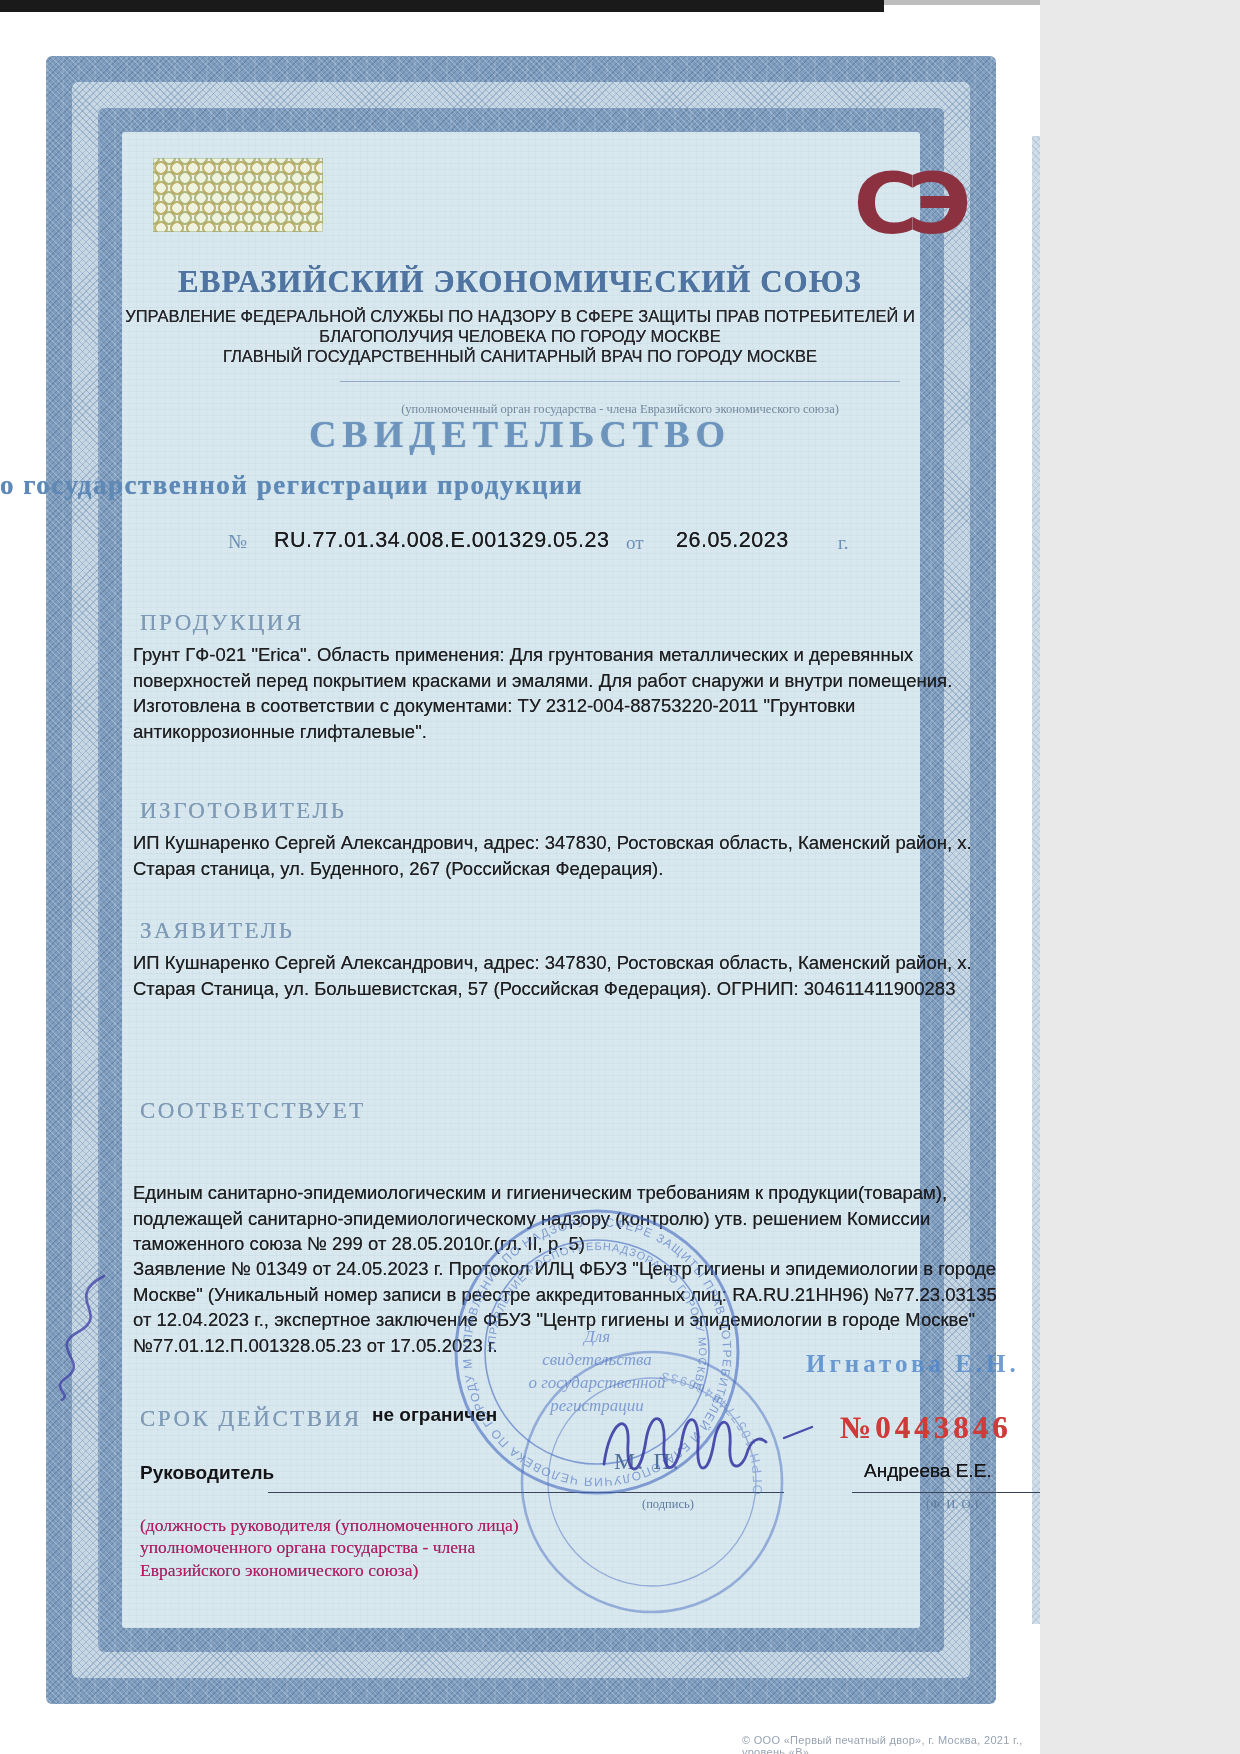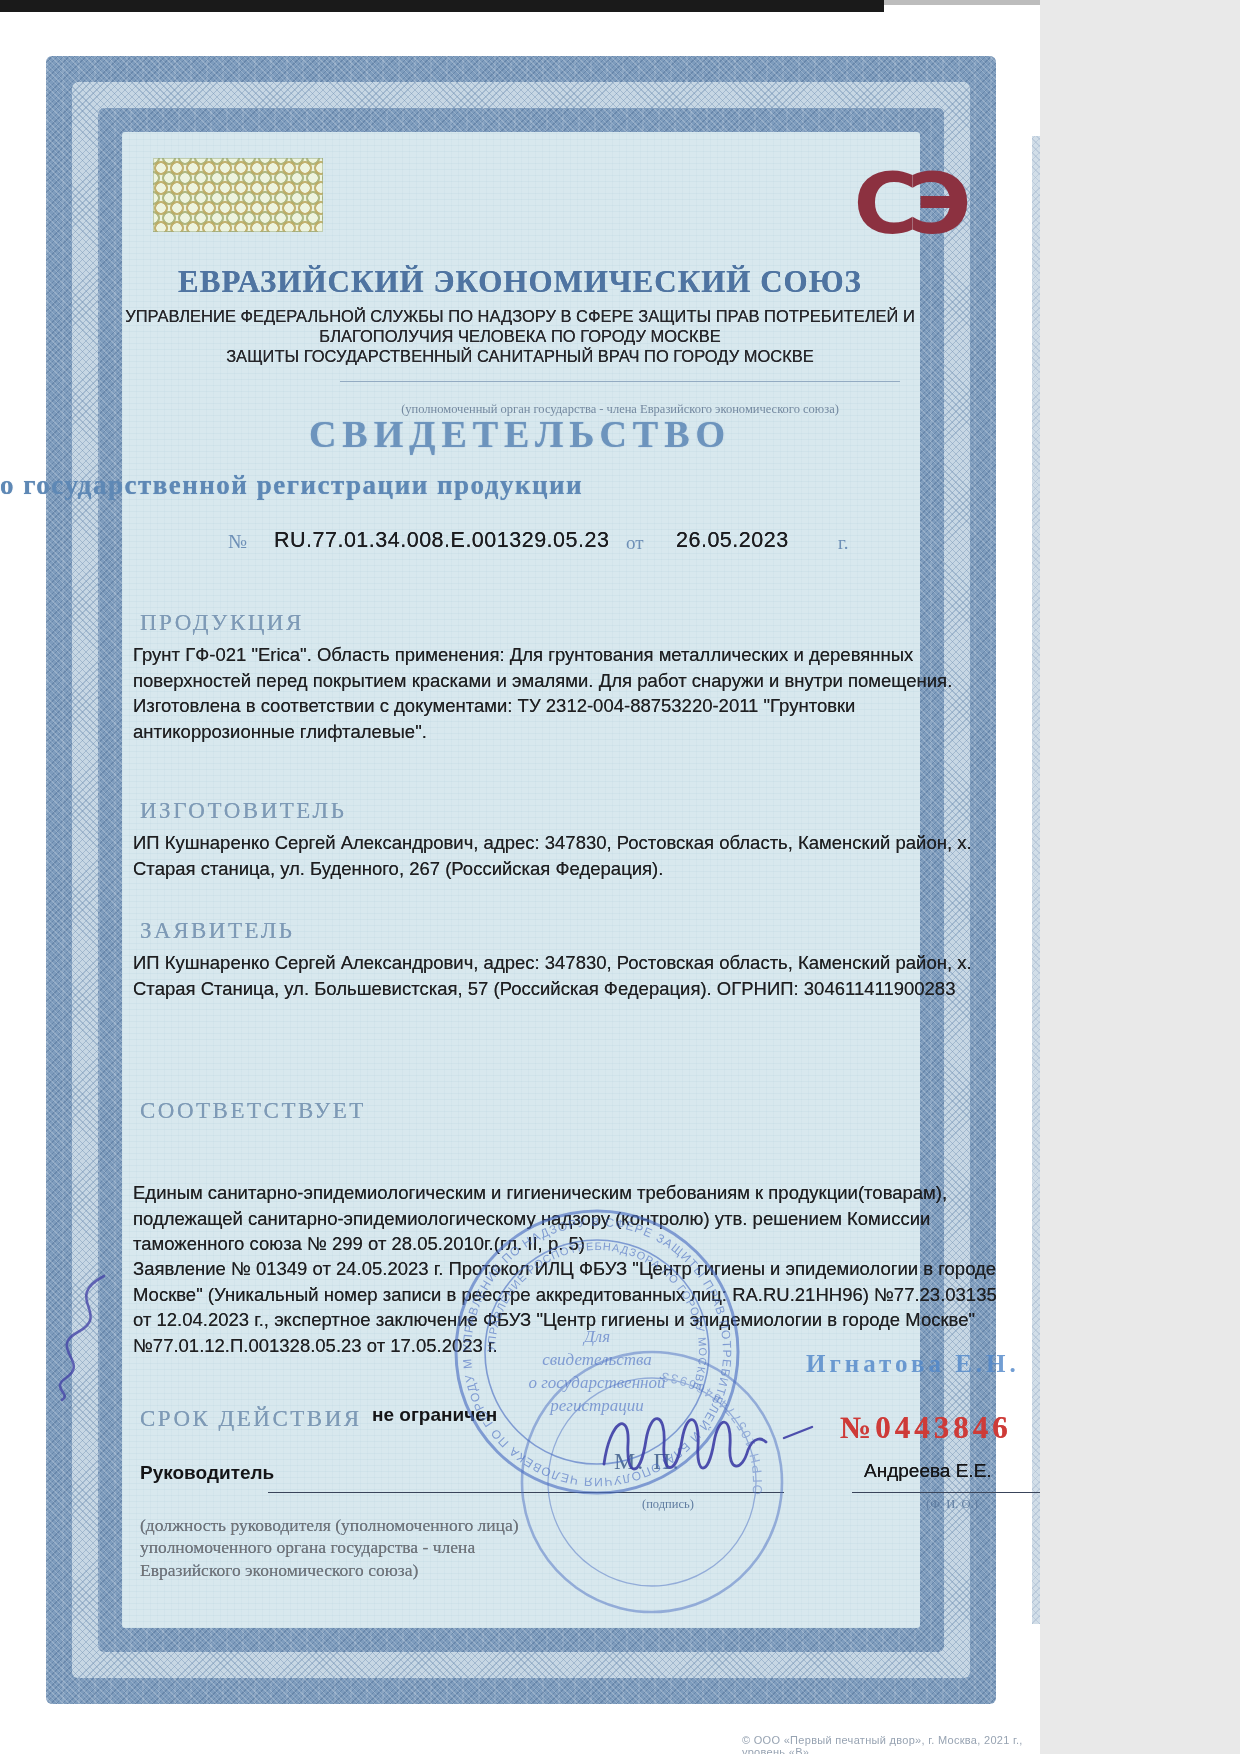--- a/index.html
+++ b/index.html
@@ -90,21 +90,21 @@
   .sig-line{position:absolute;border-top:1.7px solid #39445a;}
   #line-left{left:268px;top:1492px;width:516px;}
   #line-right{left:852px;top:1492px;width:230px;}
   .mp-mark{position:absolute;left:614px;top:1448px;font-family:"Liberation Serif",serif;
     font-size:24px;color:rgba(47,79,130,.78);letter-spacing:2px;}
   .cap{position:absolute;font-family:"Liberation Serif",serif;font-size:12.5px;color:#5f7ca0;}
   #cap-sign{left:642px;top:1497px;}
   #cap-name{left:926px;top:1497px;}
   .head-name{position:absolute;left:864px;top:1460px;font-size:19px;color:#161618;text-shadow:0 0 .3px #161618;}
   .position-note{position:absolute;left:140px;top:1514px;width:408px;
-    font-family:"Liberation Serif",serif;font-size:17.5px;line-height:1.28;color:#737373;
+    font-family:"Liberation Serif",serif;font-size:17.5px;line-height:1.28;color:#be185d;
     text-shadow:0 0 .4px rgba(68,104,155,.8);}
   .verified-name{position:absolute;left:806px;top:1350px;font-family:"Liberation Serif",serif;
     font-weight:bold;font-size:25px;color:#4f86c9;letter-spacing:4px;opacity:.8;filter:blur(.4px);}
   .blank-number{position:absolute;left:840px;top:1410px;font-family:"Liberation Serif",serif;
     font-weight:bold;font-size:31px;color:#ce3b38;letter-spacing:4px;text-shadow:0 0 .5px rgba(206,59,56,.8);}
   
   .stamp1{position:absolute;left:447px;top:1202px;width:300px;height:300px;opacity:.62;}
   .stamp2{position:absolute;left:512px;top:1342px;width:280px;height:280px;opacity:.48;transform:rotate(14deg);}
   .sign-svg{position:absolute;left:596px;top:1402px;width:232px;height:94px;}
   .scribble-svg{position:absolute;left:42px;top:1270px;width:84px;height:134px;}
@@ -129,21 +129,21 @@
 
   <div class="watermark-strip"></div>
 
   <div class="sticker z2"></div>
   <div class="logo z2">СЭ</div>
 
   <div class="union-title z2">ЕВРАЗИЙСКИЙ ЭКОНОМИЧЕСКИЙ СОЮЗ</div>
   <div class="auth-lines z2">
     <div>УПРАВЛЕНИЕ ФЕДЕРАЛЬНОЙ СЛУЖБЫ ПО НАДЗОРУ В СФЕРЕ ЗАЩИТЫ ПРАВ ПОТРЕБИТЕЛЕЙ И</div>
     <div>БЛАГОПОЛУЧИЯ ЧЕЛОВЕКА ПО ГОРОДУ МОСКВЕ</div>
-    <div>ЗАЩИТЫ ГОСУДАРСТВЕННЫЙ САНИТАРНЫЙ ВРАЧ ПО ГОРОДУ МОСКВЕ</div>
+    <div>ГЛАВНЫЙ ГОСУДАРСТВЕННЫЙ САНИТАРНЫЙ ВРАЧ ПО ГОРОДУ МОСКВЕ</div>
   </div>
   <div class="auth-note z2">(уполномоченный орган государства - члена Евразийского экономического союза)</div>
 
   <div class="doc-title z2">СВИДЕТЕЛЬСТВО</div>
   <div class="doc-subtitle z2">о государственной регистрации продукции</div>
 
   <span class="num-label z2" id="no-sign">№</span>
   <span class="num-value z2" id="reg-number">RU.77.01.34.008.E.001329.05.23</span>
   <span class="num-label z2" id="ot-sign">от</span>
   <span class="num-value z2" id="reg-date">26.05.2023</span>

